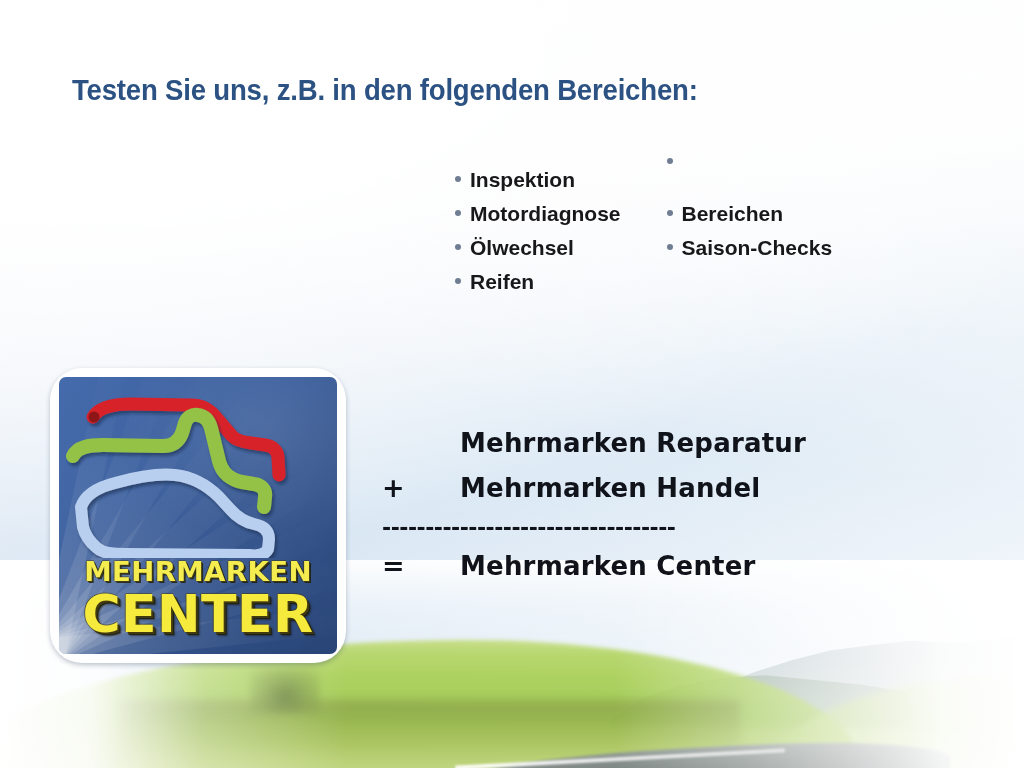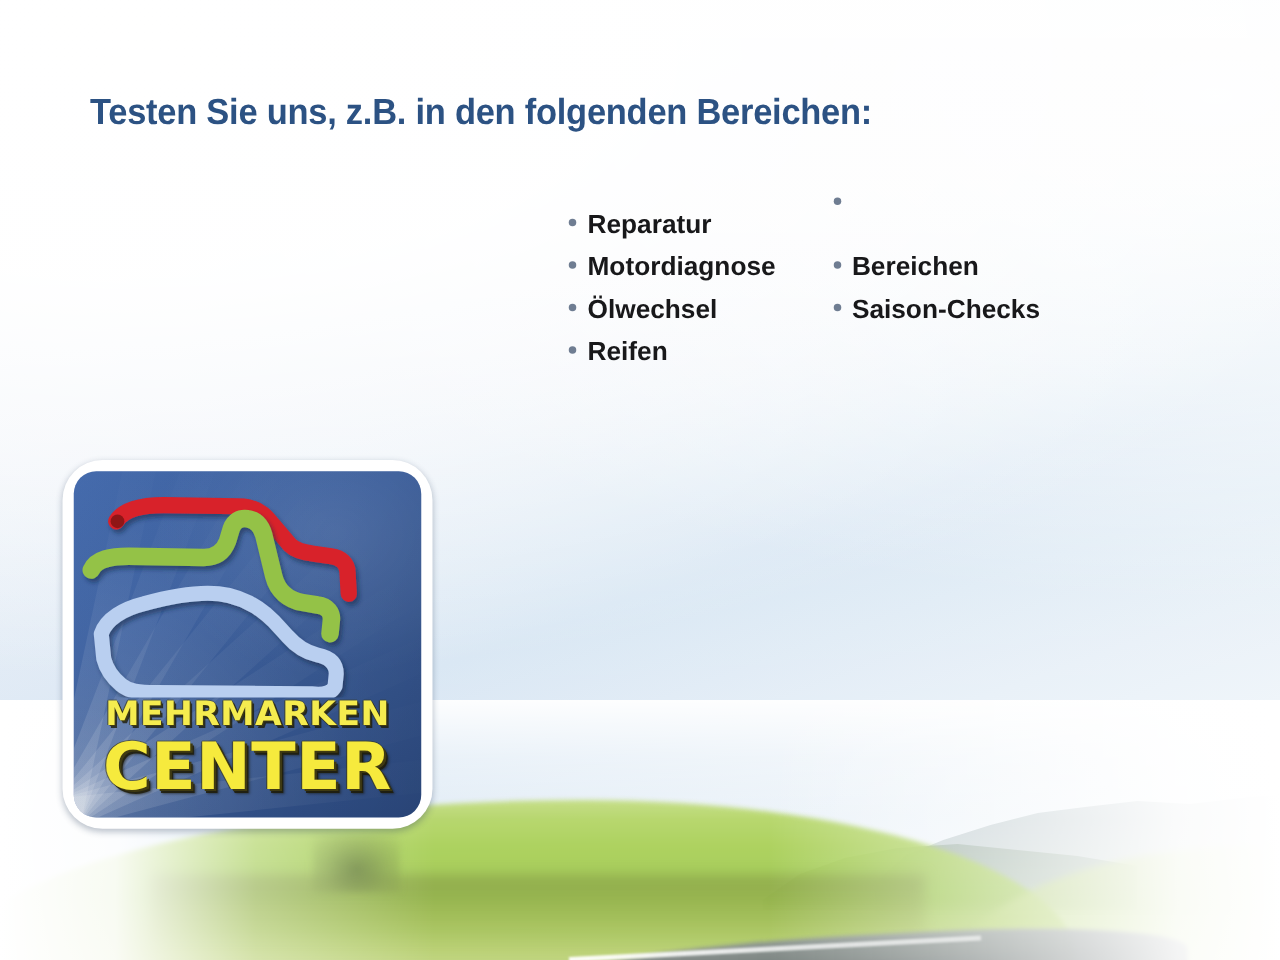--- a/index.html
+++ b/index.html
@@ -139,21 +139,21 @@
   .logo{
     position:absolute;left:50px;top:368px;width:296px;height:295px;
   }
   .logo-frame{
     position:absolute;inset:0;border-radius:32px;
     background:#ffffff;
     box-shadow:0 2px 5px rgba(40,60,90,.30);
   }
   .logo-body{
     position:absolute;left:9px;top:9px;right:9px;bottom:9px;
-    border-radius:18px;overflow:hidden;
+    border-radius:7px;overflow:hidden;
     background:linear-gradient(150deg,#3b63a8 0%,#3d62a3 35%,#3a5c98 62%,#2e4d86 100%);
   }
   
   .logo-rays{position:absolute;inset:0;}
   .ray{
     position:absolute;left:-6px;bottom:-10px;width:330px;height:26px;
     background:linear-gradient(90deg,rgba(255,255,255,.16),rgba(255,255,255,.02) 72%,rgba(255,255,255,0));
     transform-origin:0% 50%;
   }
   .logo-sheen{
@@ -202,21 +202,21 @@
     <div class="bg-fade-top"></div>
     <div class="bg-fade"></div>
   </div>
 
   <div class="headline">Testen Sie uns, z.B. in den folgenden Bereichen:</div>
 
   <div class="services">
     <div class="svc-col">
       <div class="svc-item">
         <span class="svc-bullet"></span>
-        <span>Reparatur</span>
+        <span>Inspektion</span>
       </div>
       <div class="svc-item">
         <span class="svc-bullet"></span>
         <span>Motordiagnose</span>
       </div>
       <div class="svc-item">
         <span class="svc-bullet"></span>
         <span>Ölwechsel</span>
       </div>
       <div class="svc-item">
@@ -233,20 +233,35 @@
         <span class="svc-bullet"></span>
         <span>Bereichen</span>
       </div>
       <div class="svc-item">
         <span class="svc-bullet"></span>
         <span>Saison-Checks</span>
       </div>
     </div>
   </div>
 
+  <div class="equation">
+    <div class="eq-row eq-r1">
+      <span class="eq-op"></span>
+      <span class="eq-text">Mehrmarken Reparatur</span>
+    </div>
+    <div class="eq-row eq-r2">
+      <span class="eq-op">+</span>
+      <span class="eq-text">Mehrmarken Handel</span>
+    </div>
+    <div class="eq-rule">----------------------------------</div>
+    <div class="eq-row eq-r3">
+      <span class="eq-op">=</span>
+      <span class="eq-text">Mehrmarken Center</span>
+    </div>
+  </div>
 
   <div class="logo">
     <div class="logo-frame"></div>
     <div class="logo-body">
       <div class="logo-rays">
         <div class="ray" style="transform:rotate(-6deg)"></div>
         <div class="ray" style="transform:rotate(-15deg)"></div>
         <div class="ray" style="transform:rotate(-24deg)"></div>
         <div class="ray" style="transform:rotate(-33deg)"></div>
         <div class="ray" style="transform:rotate(-42deg)"></div>

